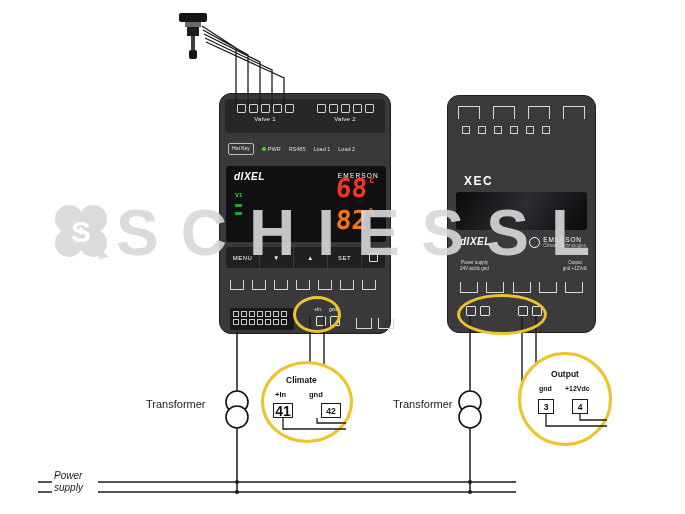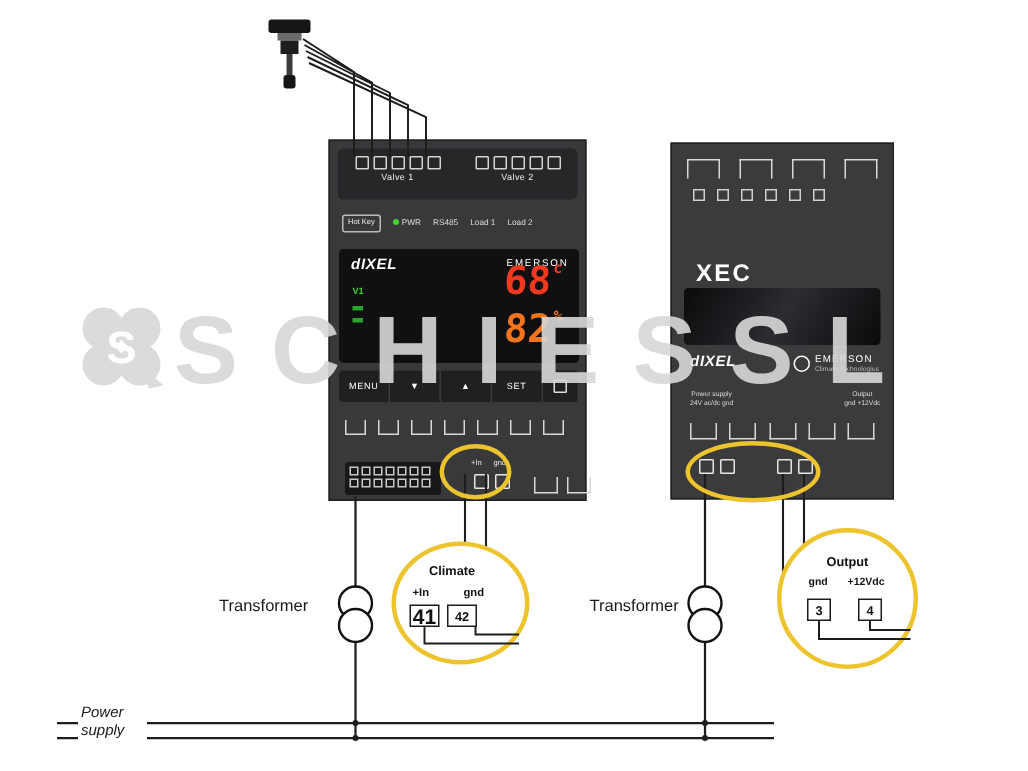--- a/index.html
+++ b/index.html
@@ -7,21 +7,21 @@
   .canvas { position: relative; width: 685px; height: 514px; background: #fff;
             font-family: "Liberation Sans", sans-serif; overflow: hidden; }
 
   
   svg.wires { position: absolute; left: 0; top: 0; z-index: 3; pointer-events: none; }
 
   
   .sensor-part { position: absolute; z-index: 2; }
 
   
-  .dev { position: absolute; z-index: 2; border: 1px solid #1f1f21; border-radius: 0; }
+  .dev { position: absolute; z-index: 2; border: 1px solid #1f1f21; border-radius: 12px; }
   .dev-left  { left: 219px; top: 93px;  width: 172px; height: 241px; background: #39393c; }
   .dev-right { left: 447px; top: 95px;  width: 149px; height: 238px; background: #3b3b3e; }
 
   
   .tstrip { position: absolute; left: 5px; top: 5px; right: 5px; height: 34px; background: #27272a;
             border-radius: 4px; display: flex; justify-content: space-around; padding-top: 5px; }
   .tgroup { text-align: center; }
   .tsq-row { display: flex; gap: 3px; justify-content: center; }
   .tsq { width: 9px; height: 9px; border: 1px solid #d5d5d5; border-radius: 1px; }
   .tglabel { font-size: 6px; color: #eee; margin-top: 3px; letter-spacing: .3px; }
@@ -63,21 +63,21 @@
   .gcell { width: 6px; height: 6px; border: 1px solid #c9c9c9; }
   .btl { position: absolute; top: 0; font-size: 5px; color: #eee; }
   .bterm { position: absolute; top: 10px; width: 10px; height: 10px; border: 1.3px solid #e6e6e6; border-radius: 1px; }
   .bbrk { position: absolute; top: 12px; width: 16px; height: 11px; border: 1.3px solid #d8d8d8; border-top: none; }
 
   
   .rtop { position: absolute; left: 10px; top: 10px; right: 10px; display: flex; justify-content: space-between; }
   .rbrk-top { width: 22px; height: 13px; border: 1.3px solid #d9d9d9; border-bottom: none; }
   .rrow2 { position: absolute; left: 14px; top: 30px; right: 14px; display: flex; gap: 8px; }
   .rsq-s { width: 8px; height: 8px; border: 1px solid #cfcfcf; }
-  .xec { position: absolute; left: 16px; top: 78px; font-size: 16px; font-weight: 600;
+  .xec { position: absolute; left: 16px; top: 78px; font-size: 12px; font-weight: 600;
          color: #fff; letter-spacing: 1.5px; }
   .screen { position: absolute; left: 8px; top: 96px; width: 131px; height: 38px; border-radius: 3px;
             background: linear-gradient(120deg, #0a0a0c 0%, #2c2c31 50%, #0a0a0c 100%); }
   .brand { position: absolute; left: 12px; top: 140px; right: 9px; display: flex;
            justify-content: space-between; align-items: flex-start; }
   .em-wrap { display: flex; gap: 3px; align-items: center; }
   .em-mark { width: 11px; height: 11px; border: 1.2px solid #fff; border-radius: 50%; }
   .em-name { font-size: 6.5px; color: #fff; letter-spacing: .8px; }
   .em-sub { font-size: 4.5px; color: #b9b9b9; }
   .rlabels { position: absolute; left: 12px; top: 164px; right: 8px; display: flex; justify-content: space-between; }
@@ -294,21 +294,21 @@
   <div class="plabel" style="left:52px;top:469px;width:46px;font-size:10px;font-style:italic;background:#fff;padding:1px 2px;line-height:1.2;">Power supply</div>
 
   <div class="callout" style="left:261px;top:361px;width:92px;height:82px;">
     <svg width="92" height="82" style="position:absolute;left:0;top:0;">
       <path d="M19,54 L19,65 L82,65 M53,54 L53,59 L82,59" fill="none" stroke="#1d1d1d" stroke-width="1.3"></path>
     </svg>
     <span class="co-title" style="left:22px;top:11px;font-size:8.5px;">Climate</span>
     <span class="co-lab" style="left:11px;top:26px;font-size:7.5px;">+In</span>
     <span class="co-lab" style="left:45px;top:26px;font-size:7.5px;">gnd</span>
     <span class="co-box" style="left:9px;top:39px;width:20px;height:15px;font-size:14px;">41</span>
-    <span class="co-box" style="left:34px;top:39px;width:20px;height:15px;font-size:8.5px;">42</span>
+    <span class="co-box" style="left:57px;top:39px;width:20px;height:15px;font-size:8.5px;">42</span>
   </div>
 
   <div class="callout" style="left:518px;top:352px;width:94px;height:94px;">
     <svg width="94" height="94" style="position:absolute;left:0;top:0;">
       <path d="M25,59 L25,71 L86,71 M59,59 L59,65 L86,65" fill="none" stroke="#1d1d1d" stroke-width="1.3"></path>
     </svg>
     <span class="co-title" style="left:0;right:0;top:14px;font-size:8.5px;text-align:center;">Output</span>
     <span class="co-lab" style="left:18px;top:30px;font-size:7px;">gnd</span>
     <span class="co-lab" style="left:44px;top:30px;font-size:7px;">+12Vdc</span>
     <span class="co-box" style="left:17px;top:44px;width:16px;height:15px;font-size:8.5px;">3</span>

